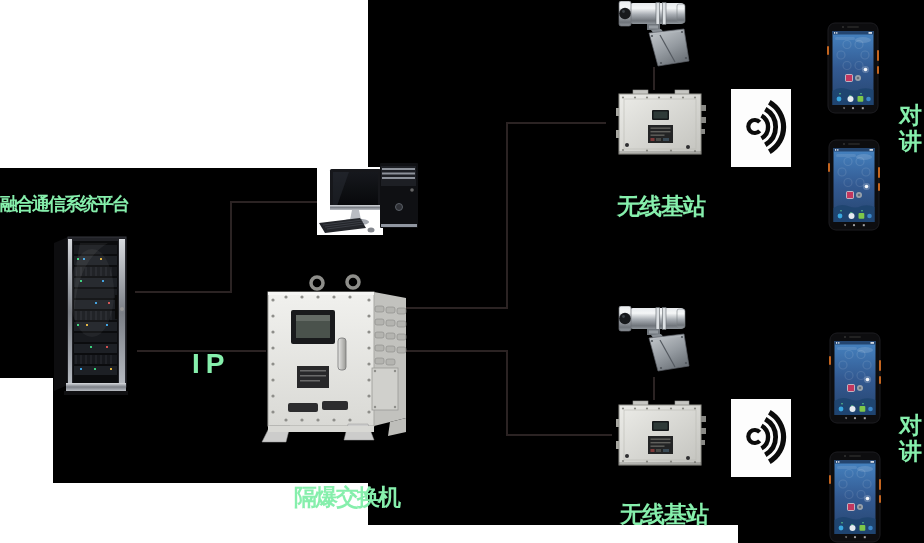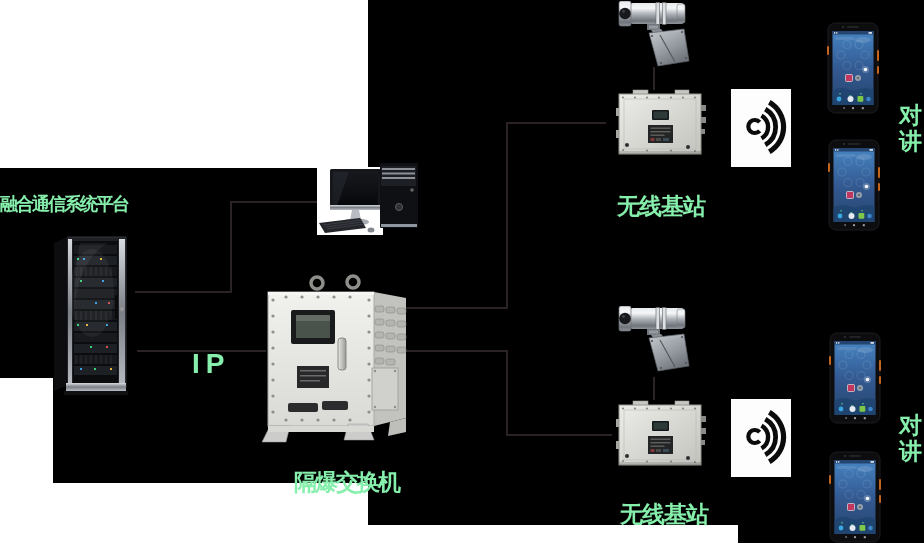--- a/index.html
+++ b/index.html
@@ -3,21 +3,21 @@
 <meta charset="utf-8">
 <style>
   html,body{margin:0;padding:0;}
   body{width:924px;height:543px;position:relative;overflow:hidden;background:#000;font-family:"Liberation Sans",sans-serif;}
   .panel{position:absolute;background:#fff;}
   .ln{position:absolute;background:#2b2323;}
   .lbl{position:absolute;font-weight:bold;color:#86efac;white-space:nowrap;}
   .dev{position:absolute;}
   #lbl-platform{left:0px;top:192px;font-size:18px;letter-spacing:-2px;}
   #lbl-ip{left:192px;top:330px;font-size:28px;letter-spacing:6px;margin-top:18px;}
-  #lbl-switch{left:294px;top:467px;font-size:23px;letter-spacing:-2px;}
+  #lbl-switch{left:294px;top:482px;font-size:23px;letter-spacing:-2px;}
   #lbl-st1{left:617px;top:191px;font-size:23px;letter-spacing:-1px;}
   #lbl-st2{left:620px;top:499px;font-size:23px;letter-spacing:-1px;}
   .vtxt{width:26px;font-size:23px;line-height:26px;word-break:break-all;white-space:normal;}
   #lbl-ic1{left:899px;top:102px;}
   #lbl-ic2{left:899px;top:412px;}
 </style>
 </head>
 <body>
 
 <svg width="0" height="0" style="position:absolute">

